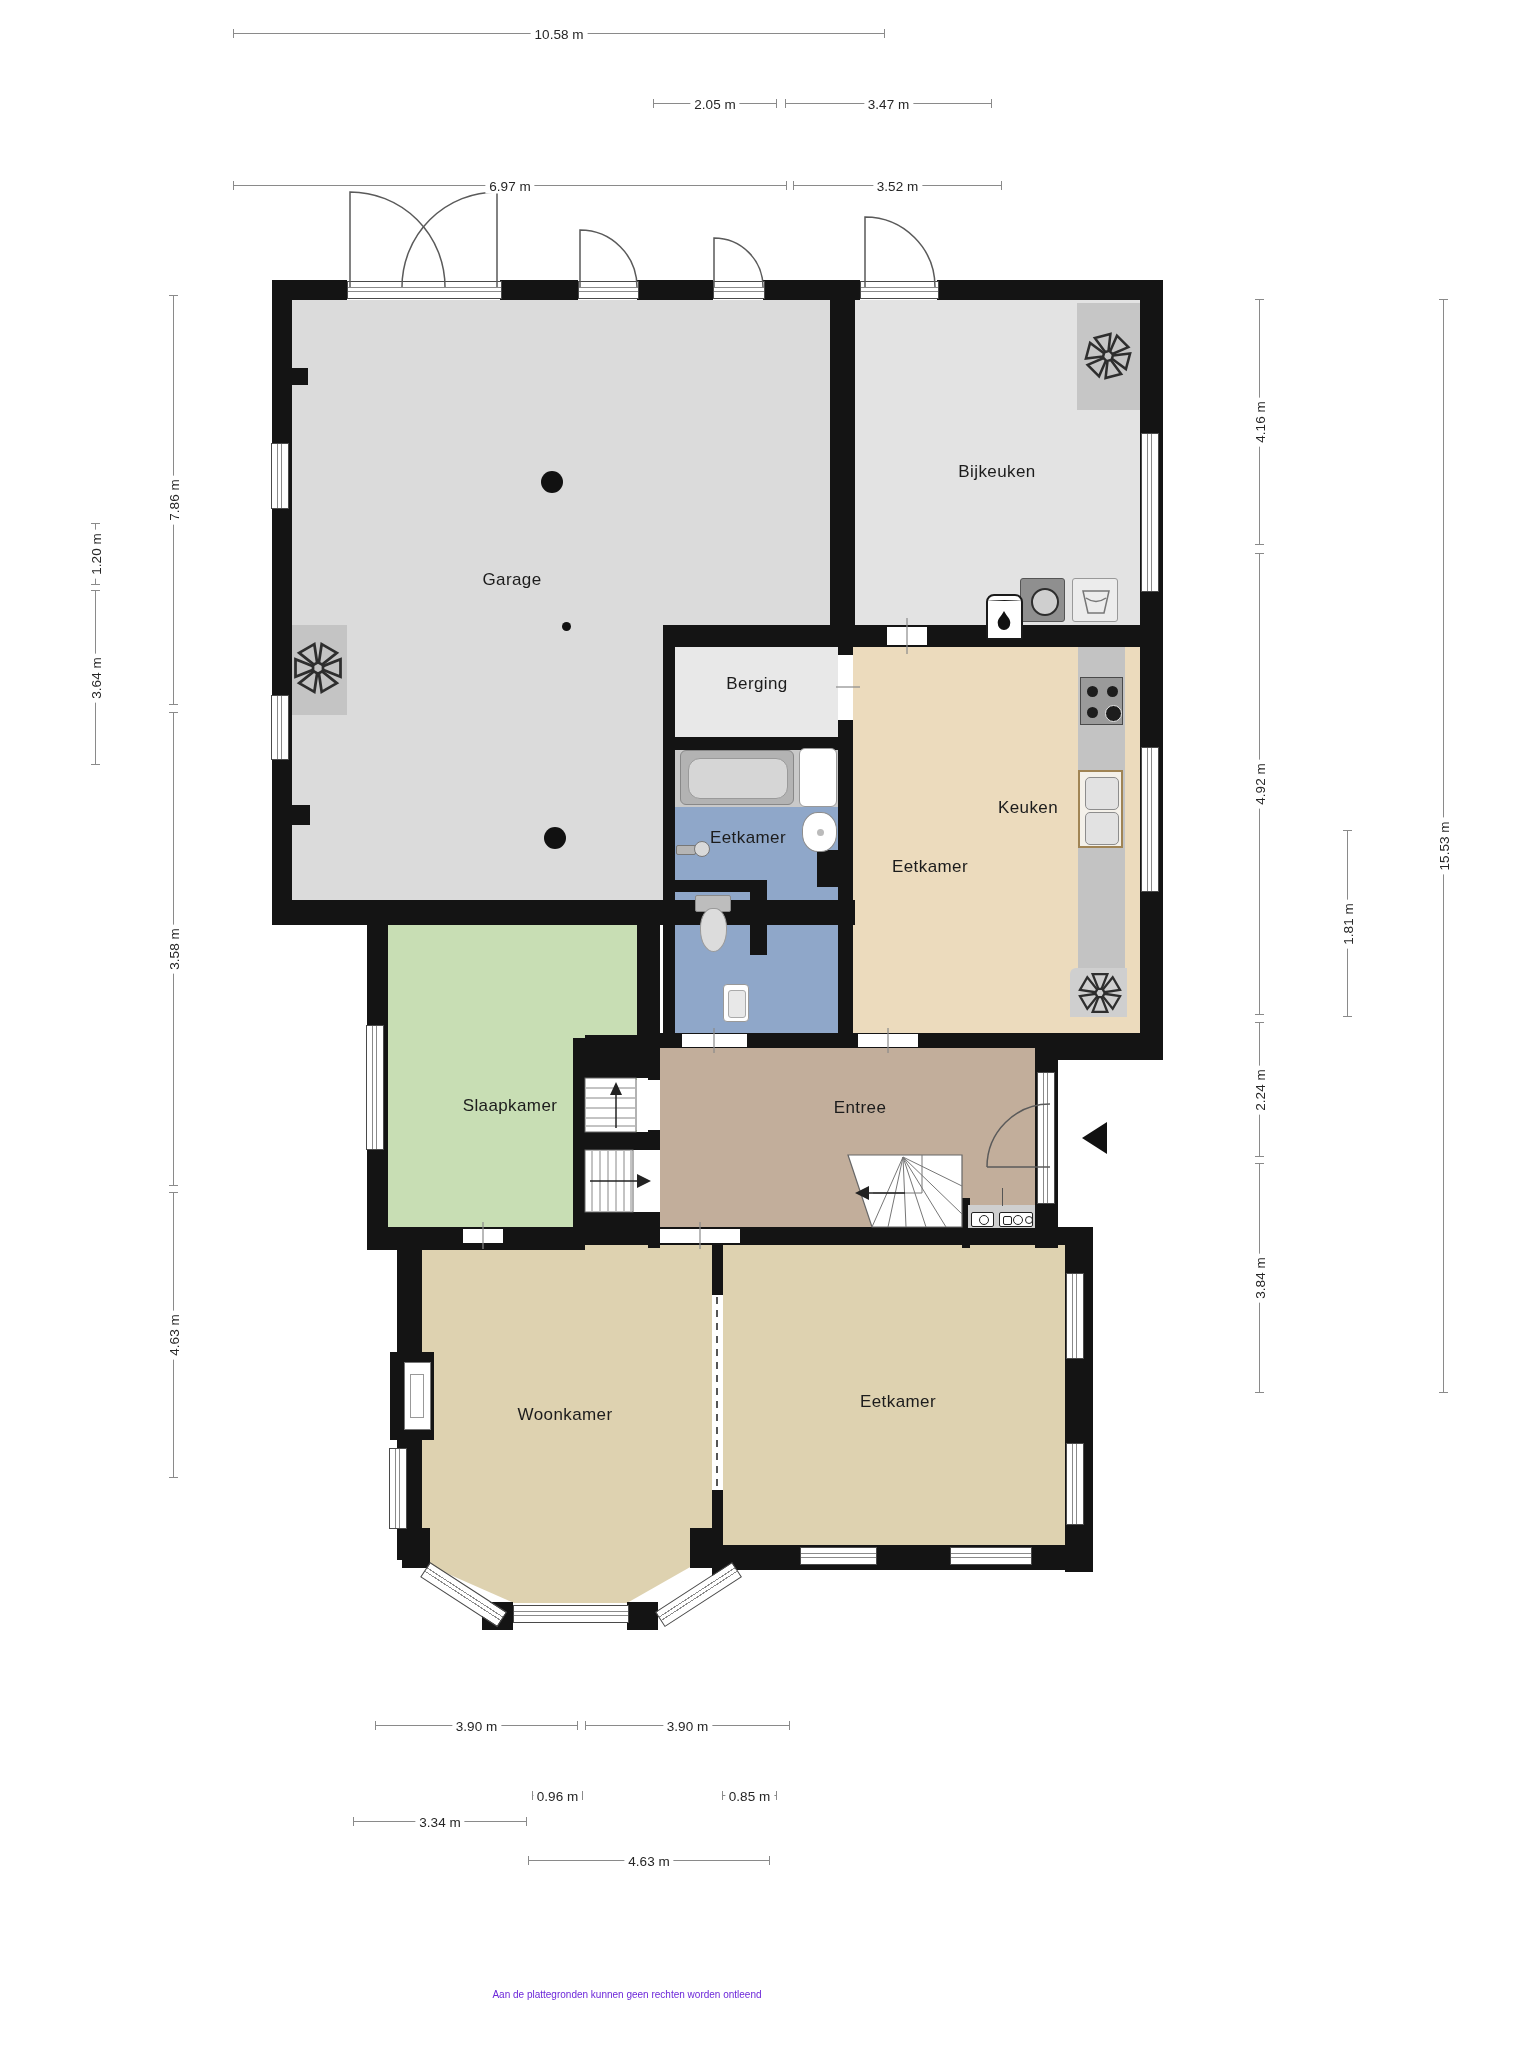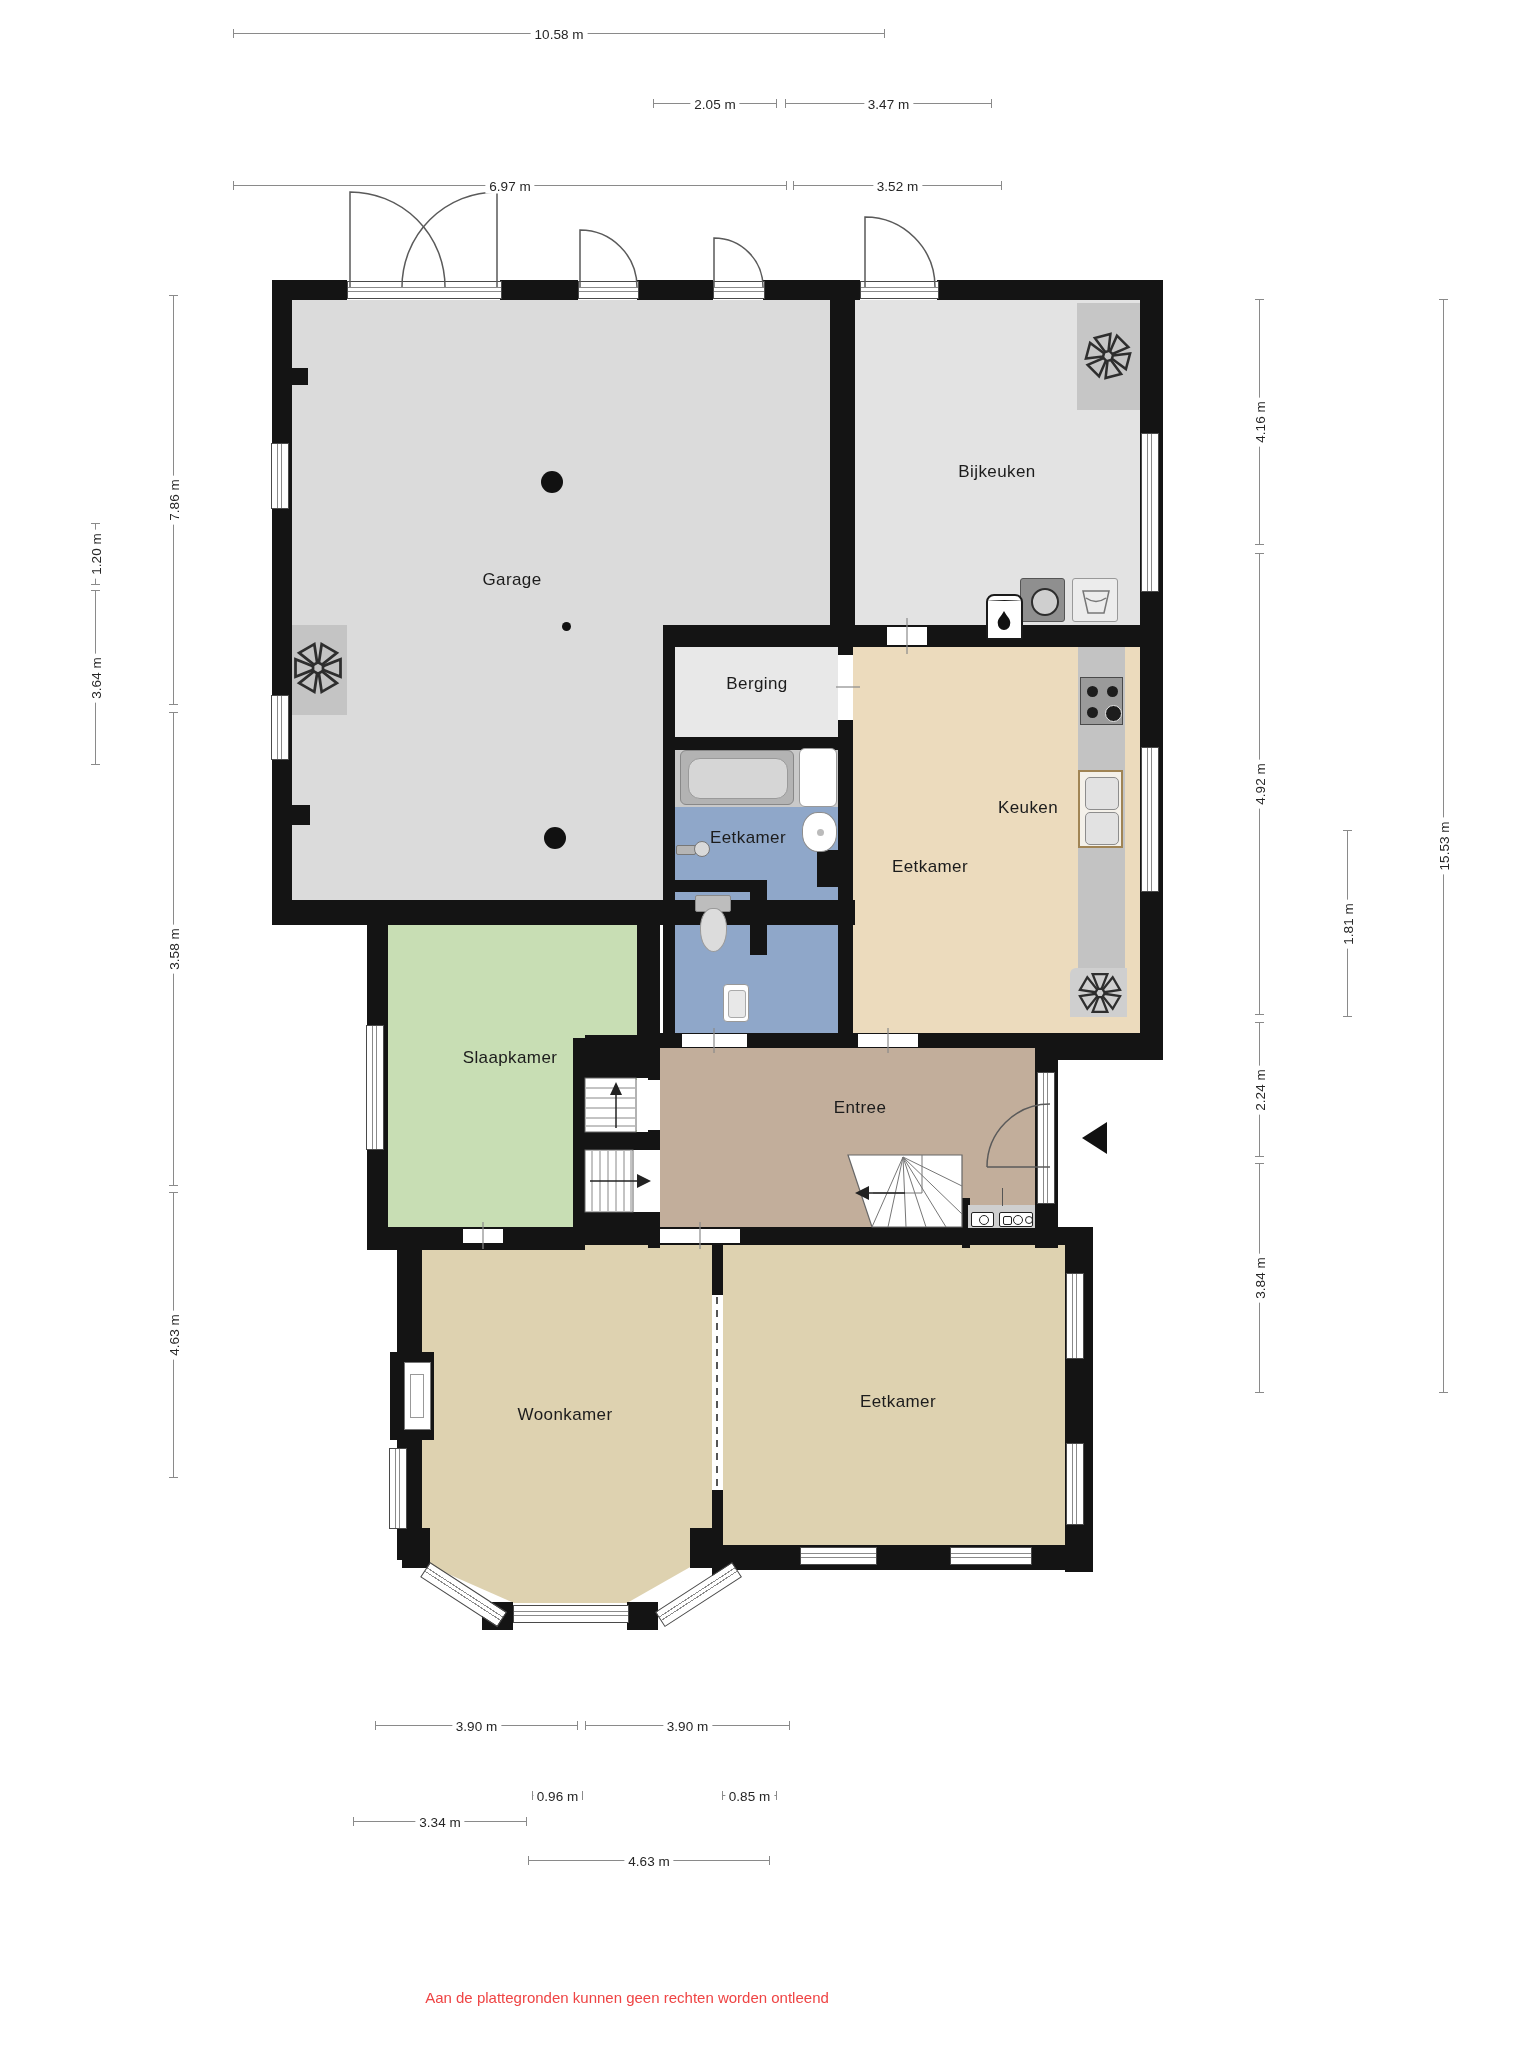--- a/index.html
+++ b/index.html
@@ -18,21 +18,21 @@
   .dimh{position:absolute;height:0;border-top:1px solid #8a8a8a;}
   .dimh::before,.dimh::after{content:"";position:absolute;width:1px;height:9px;background:#8a8a8a;top:-5px;}
   .dimh::before{left:0;} .dimh::after{right:0;}
   .dimv{position:absolute;width:0;border-left:1px solid #8a8a8a;}
   .dimv::before,.dimv::after{content:"";position:absolute;width:9px;height:1px;background:#8a8a8a;left:-5px;}
   .dimv::before{top:0;} .dimv::after{bottom:0;}
   .lab{position:absolute;white-space:nowrap;background:#fff;color:#262626;font-size:13.5px;padding:0 4px;}
   .dimh .lab{left:50%;top:0;transform:translate(-50%,-50%);}
   .dimv .lab{top:50%;left:0;transform:translate(-50%,-50%) rotate(-90deg);}
   .fx{position:absolute;box-sizing:border-box;}
-  .footer{position:absolute;left:0;width:1254px;text-align:center;color:#ef4444;font-size:15px;}
+  .footer{position:absolute;left:0;width:1254px;text-align:center;color:#6d28d9;font-size:10px;}
   svg.ov{position:absolute;left:0;top:0;pointer-events:none;}
 </style>
 </head>
 <body>
 
 <div class="page">
 
   <div class="fl" style="left:292px;top:300px;width:538px;height:325px;background:#dbdbdb;"></div>
   <div class="fl" style="left:292px;top:620px;width:371px;height:280px;background:#dbdbdb;"></div>
   <div class="fl" style="left:855px;top:300px;width:285px;height:325px;background:#e3e3e3;"></div>
@@ -289,21 +289,21 @@
 
     <path transform="translate(1004,621) scale(0.9)" d="M0,-11 C3,-5 7,-3 7,2 A7,8 0 1,1 -7,2 C-7,-3 -3,-5 0,-11 Z" fill="#111"></path>
   </svg>
 
   <div class="rl" style="left:512px;top:580px;">Garage</div>
   <div class="rl" style="left:997px;top:472px;">Bijkeuken</div>
   <div class="rl" style="left:757px;top:684px;">Berging</div>
   <div class="rl" style="left:748px;top:838px;">Eetkamer</div>
   <div class="rl" style="left:1028px;top:808px;">Keuken</div>
   <div class="rl" style="left:930px;top:867px;">Eetkamer</div>
-  <div class="rl" style="left:510px;top:1058px;">Slaapkamer</div>
+  <div class="rl" style="left:510px;top:1106px;">Slaapkamer</div>
   <div class="rl" style="left:860px;top:1108px;">Entree</div>
   <div class="rl" style="left:565px;top:1415px;">Woonkamer</div>
   <div class="rl" style="left:898px;top:1402px;">Eetkamer</div>
 
   <div class="dimh" style="left:233px;top:33px;width:652px;">
       <span class="lab">10.58 m</span>
     </div>
   <div class="dimh" style="left:653px;top:103px;width:124px;">
       <span class="lab">2.05 m</span>
     </div>

